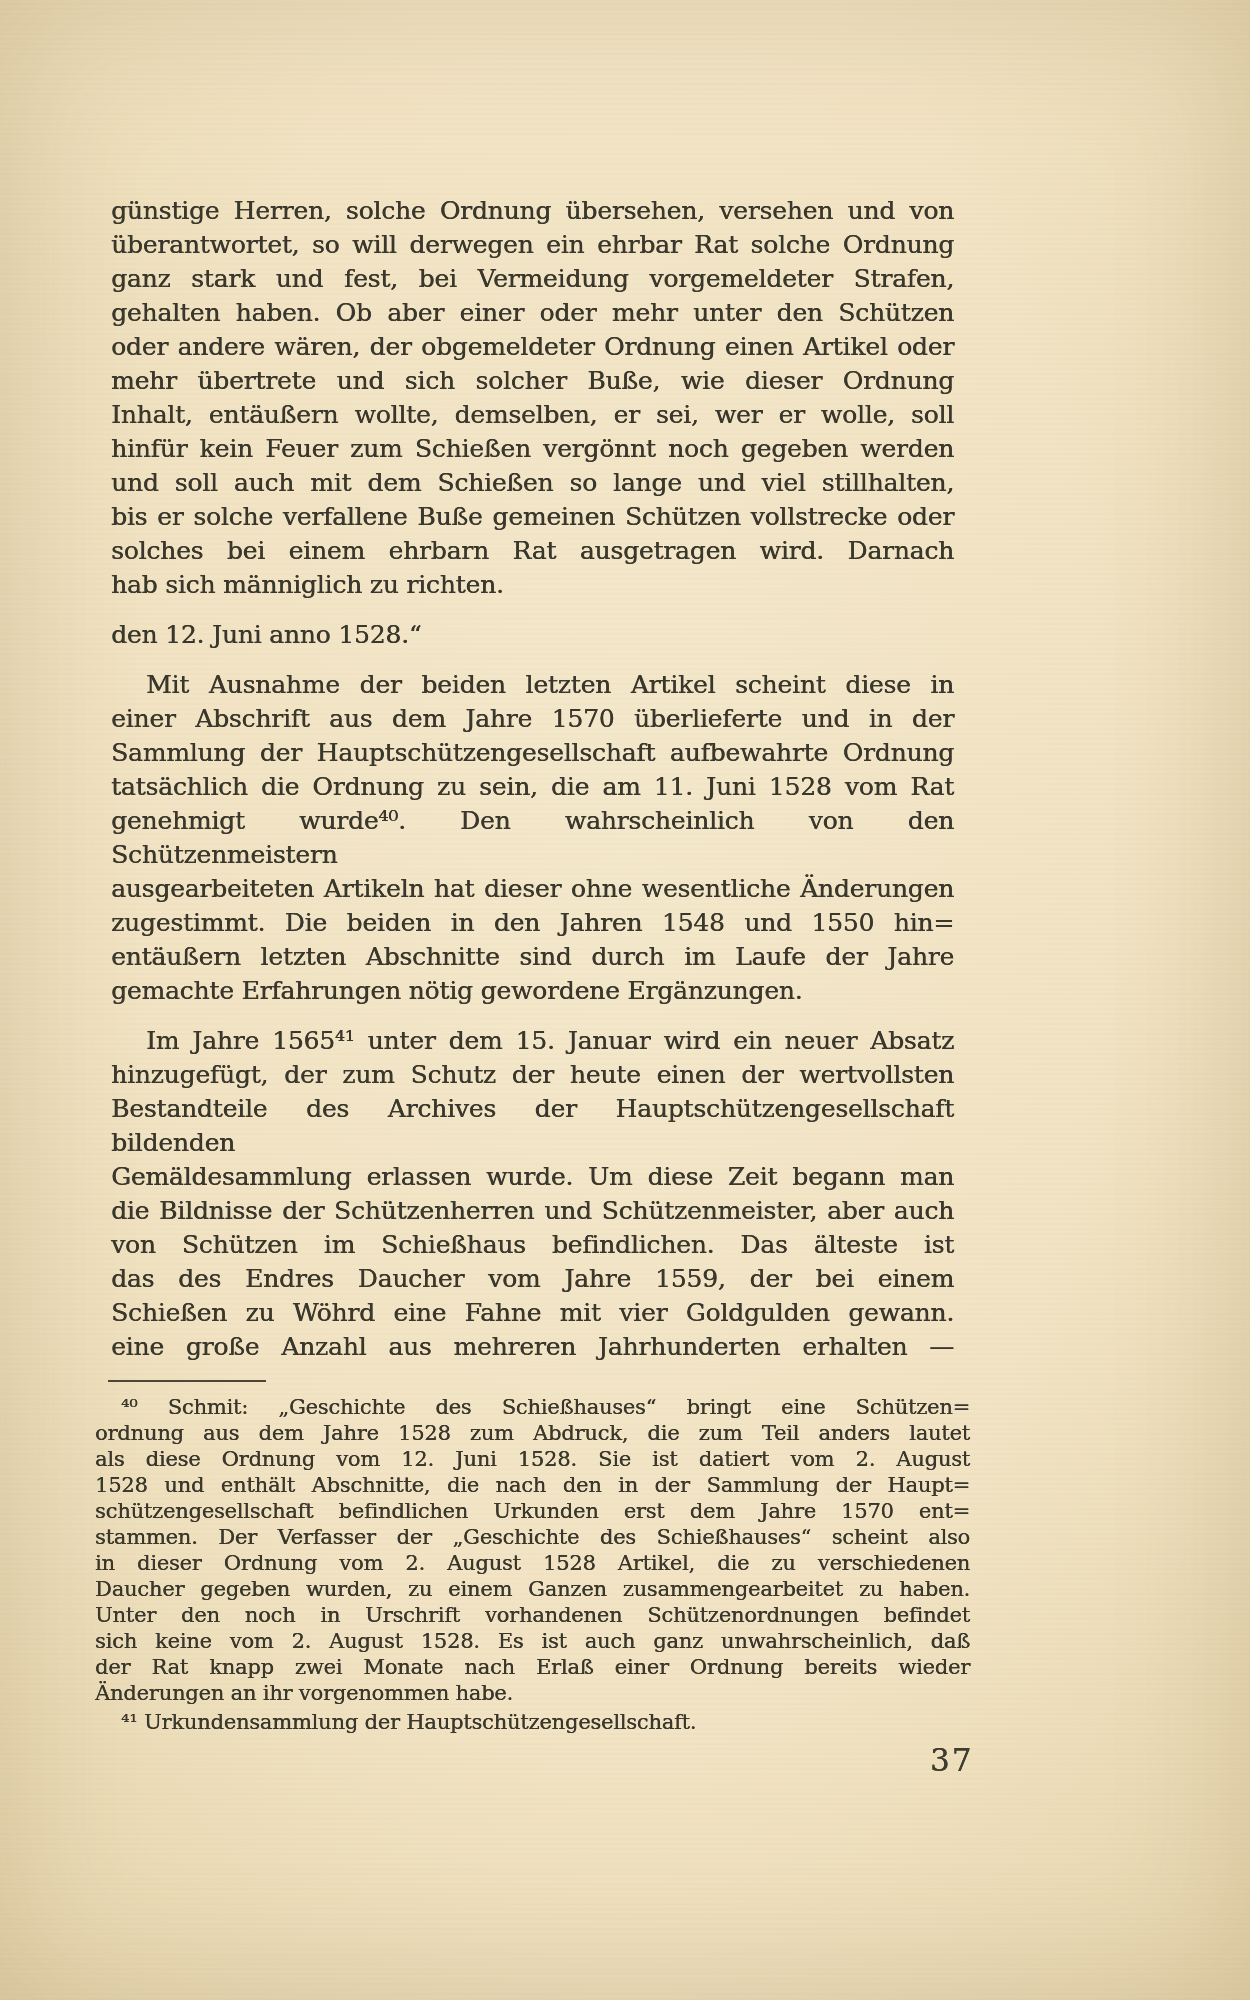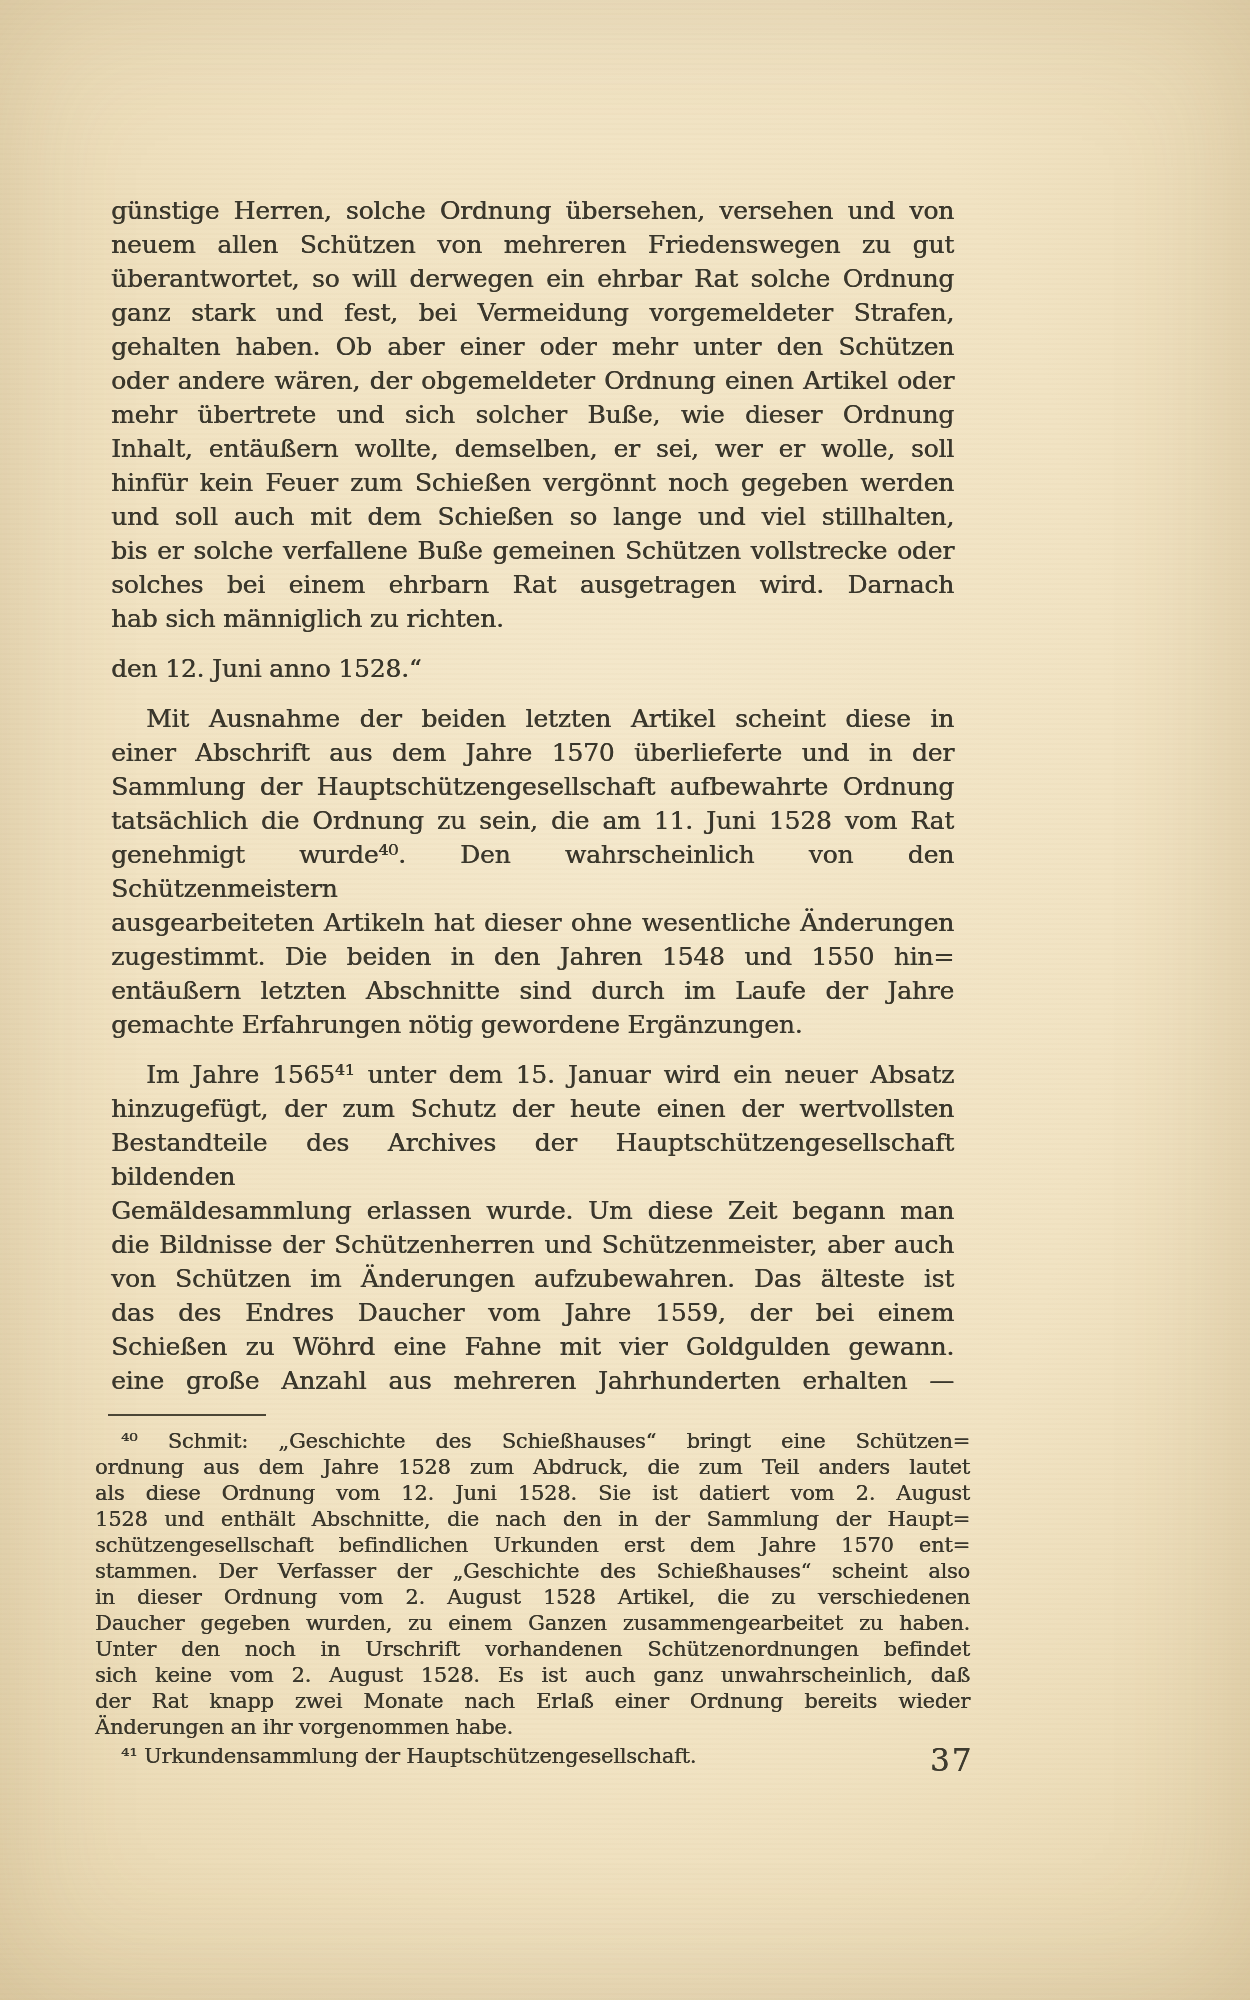--- a/index.html
+++ b/index.html
@@ -73,21 +73,20 @@
 </head>
 <body>
 
 <div class="paper">
 
   <div class="text-column">
 
     <div class="main-text">
       <div class="paragraph">
           <div class="line">günstige Herren, solche Ordnung übersehen, versehen und von</div>
-          <div class="line">neuem allen Schützen von mehreren Friedenswegen zu gut</div>
           <div class="line">überantwortet, so will derwegen ein ehrbar Rat solche Ordnung</div>
           <div class="line">ganz stark und fest, bei Vermeidung vorgemeldeter Strafen,</div>
           <div class="line">gehalten haben.  Ob aber einer oder mehr unter den Schützen</div>
           <div class="line">oder andere wären, der obgemeldeter Ordnung einen Artikel oder</div>
           <div class="line">mehr übertrete und sich solcher Buße, wie dieser Ordnung</div>
           <div class="line">Inhalt, entäußern wollte, demselben, er sei, wer er wolle, soll</div>
           <div class="line">hinfür kein Feuer zum Schießen vergönnt noch gegeben werden</div>
           <div class="line">und soll auch mit dem Schießen so lange und viel stillhalten,</div>
           <div class="line">bis er solche verfallene Buße gemeinen Schützen vollstrecke oder</div>
           <div class="line">solches bei einem ehrbarn Rat ausgetragen wird.  Darnach</div>
@@ -106,21 +105,21 @@
           <div class="line">zugestimmt.  Die beiden in den Jahren 1548 und 1550 hin=</div>
           <div class="line">entäußern letzten Abschnitte sind durch im Laufe der Jahre</div>
           <div class="line last">gemachte Erfahrungen nötig gewordene Ergänzungen.</div>
         </div>
       <div class="paragraph">
           <div class="line indent">Im Jahre 1565⁴¹ unter dem 15. Januar wird ein neuer Absatz</div>
           <div class="line">hinzugefügt, der zum Schutz der heute einen der wertvollsten</div>
           <div class="line">Bestandteile des Archives der Hauptschützengesellschaft bildenden</div>
           <div class="line">Gemäldesammlung erlassen wurde.  Um diese Zeit begann man</div>
           <div class="line">die Bildnisse der Schützenherren und Schützenmeister, aber auch</div>
-          <div class="line">von Schützen im Änderungen aufzubewahren.  Das älteste ist</div>
+          <div class="line">von Schützen im Schießhaus befindlichen.  Das älteste ist</div>
           <div class="line">das des Endres Daucher vom Jahre 1559, der bei einem</div>
           <div class="line">Schießen zu Wöhrd eine Fahne mit vier Goldgulden gewann.</div>
           <div class="line">eine große Anzahl aus mehreren Jahrhunderten erhalten —</div>
         </div>
     </div>
 
     <hr class="footnote-rule">
 
     <div class="footnotes">
       <div class="footnote">

